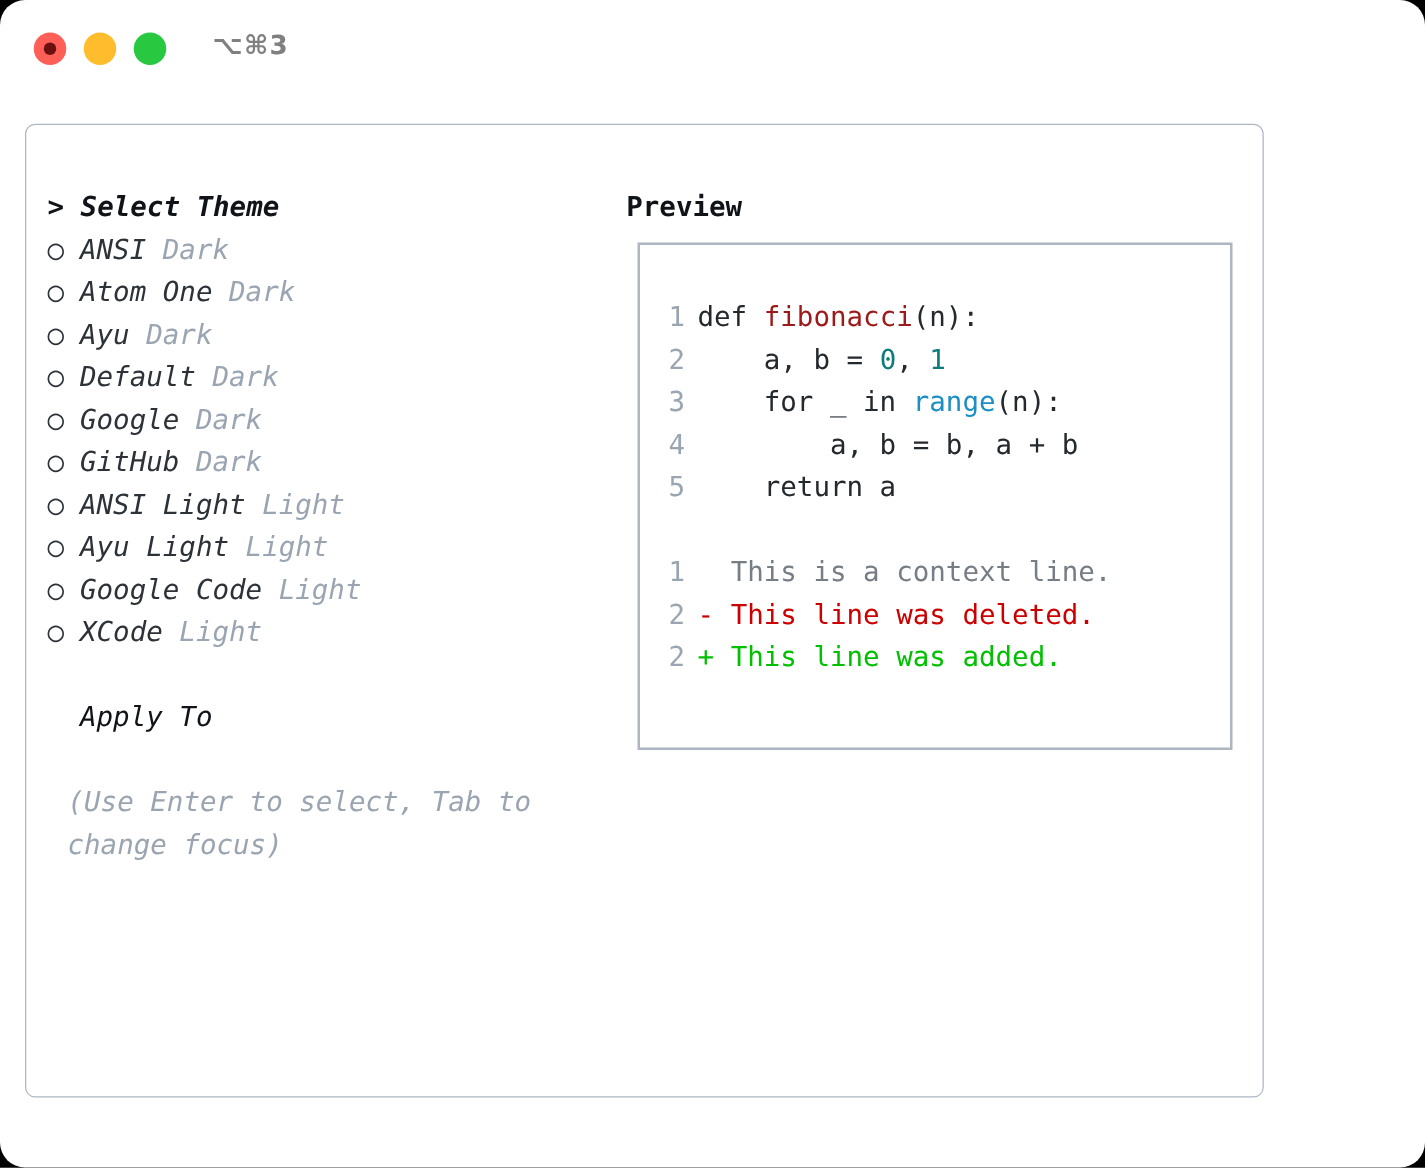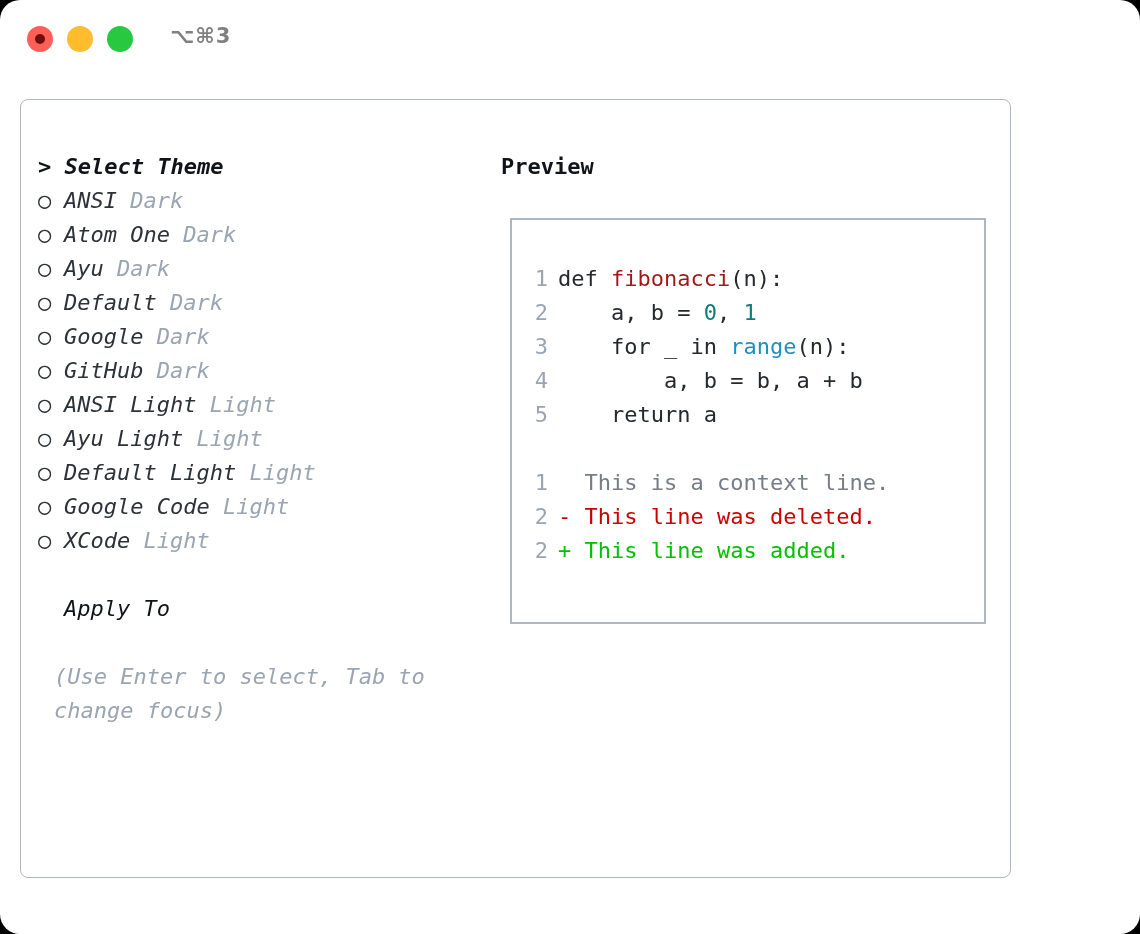--- a/index.html
+++ b/index.html
@@ -127,21 +127,21 @@
   }
   .preview-title {
     font-size: 22px;
     font-weight: bold;
     color: #101418;
     line-height: 34px;
   }
   .preview-box {
     position: absolute;
     left: 9px;
-    top: 68px;
+    top: 44px;
     width: 476px;
     height: 406px;
     border: 2px solid #aeb6c2;
     box-sizing: border-box;
     background: #ffffff;
   }
   .code-area {
     position: absolute;
     left: 12px;
     top: 42px;
@@ -188,21 +188,20 @@
 
       <div id="theme-list">
           <div class="opt-row"><span class="marker">○</span><span class="opt-name">ANSI</span><span> </span><span class="opt-kind">Dark</span></div>
           <div class="opt-row"><span class="marker">○</span><span class="opt-name">Atom One</span><span> </span><span class="opt-kind">Dark</span></div>
           <div class="opt-row"><span class="marker">○</span><span class="opt-name">Ayu</span><span> </span><span class="opt-kind">Dark</span></div>
           <div class="opt-row"><span class="marker">○</span><span class="opt-name">Default</span><span> </span><span class="opt-kind">Dark</span></div>
           <div class="opt-row"><span class="marker">○</span><span class="opt-name">Google</span><span> </span><span class="opt-kind">Dark</span></div>
           <div class="opt-row"><span class="marker">○</span><span class="opt-name">GitHub</span><span> </span><span class="opt-kind">Dark</span></div>
           <div class="opt-row"><span class="marker">○</span><span class="opt-name">ANSI Light</span><span> </span><span class="opt-kind">Light</span></div>
           <div class="opt-row"><span class="marker">○</span><span class="opt-name">Ayu Light</span><span> </span><span class="opt-kind">Light</span></div>
-          <div class="opt-row"><span class="marker">○</span><span class="opt-name">Default Light</span><span> </span><span class="opt-kind">Light</span></div>
           <div class="opt-row"><span class="marker">○</span><span class="opt-name">Google Code</span><span> </span><span class="opt-kind">Light</span></div>
           <div class="opt-row"><span class="marker">○</span><span class="opt-name">XCode</span><span> </span><span class="opt-kind">Light</span></div>
         </div>
 
       <div class="spacer-row"></div>
 
       <div class="subhead">Apply To</div>
 
 
       <div class="spacer-row"></div>

